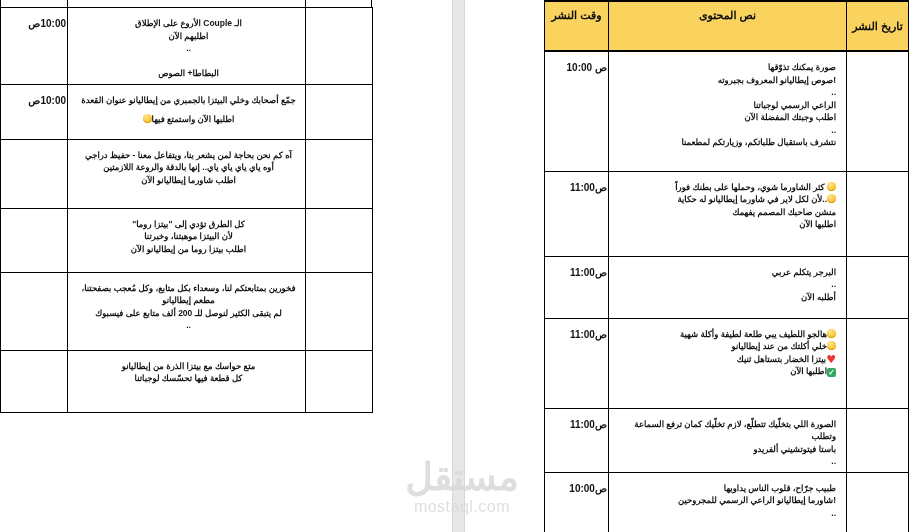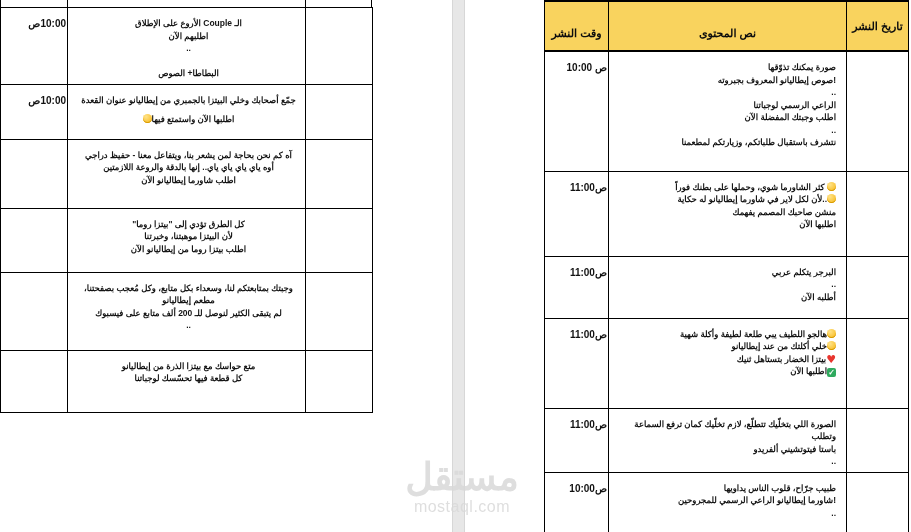--- a/index.html
+++ b/index.html
@@ -12,21 +12,21 @@
     font-family:"Liberation Sans",sans-serif;position:relative;color:#111;
   }
   .canvas{position:absolute;inset:0;}
   .tbl{border-collapse:collapse;table-layout:fixed;position:absolute;background:#fff;}
   .tbl td,.tbl th{border:1px solid #000;box-sizing:border-box;overflow:hidden;}
   .tbl-left{left:0;top:7px;width:372px;}
   .tbl-right{left:544px;top:0;width:364px;}
   .tbl-right th{
     background:var(--header-bg);
     font-weight:bold;font-size:11px;line-height:14px;
-    text-align:center;vertical-align:top;padding-top:24px;
+    text-align:center;vertical-align:top;padding-top:6px;
     border-bottom:2px solid #000;border-top:2px solid #000;
     direction:rtl;color:#0d0d0d;
   }
   .tbl-right th.date-th{vertical-align:middle;padding-top:0;}
   td{vertical-align:top;}
   .time-cell{
     font-size:10px;font-weight:bold;text-align:right;
     padding-top:10px;white-space:nowrap;margin-left:33px;
   }
   .tbl-left  .time-cell{direction:rtl;}
@@ -116,21 +116,21 @@
           <td class="content-cell">
             <div class="line">كل الطرق تؤدي إلى "بيتزا روما"</div>
             <div class="line">لأن البيتزا موهبتنا، وخبرتنا</div>
             <div class="line">اطلب بيتزا روما من إيطاليانو الآن</div>
           </td>
           <td class="date-cell"></td>
         </tr>
         <tr style="height: 78px;">
           <td class="time-cell"></td>
           <td class="content-cell">
-            <div class="line">وجبتك بمتابعتكم لنا، وسعداء بكل متابع، وكل مُعجب بصفحتنا،</div>
+            <div class="line">فخورين بمتابعتكم لنا، وسعداء بكل متابع، وكل مُعجب بصفحتنا،</div>
             <div class="line">مطعم إيطاليانو</div>
             <div class="line">لم يتبقى الكثير لنوصل للـ 200 ألف متابع على فيسبوك</div>
             <div class="line">..</div>
           </td>
           <td class="date-cell"></td>
         </tr>
         <tr style="height: 62px;">
           <td class="time-cell"></td>
           <td class="content-cell">
             <div class="line">متع حواسك مع بيتزا الذرة من إيطاليانو</div>

